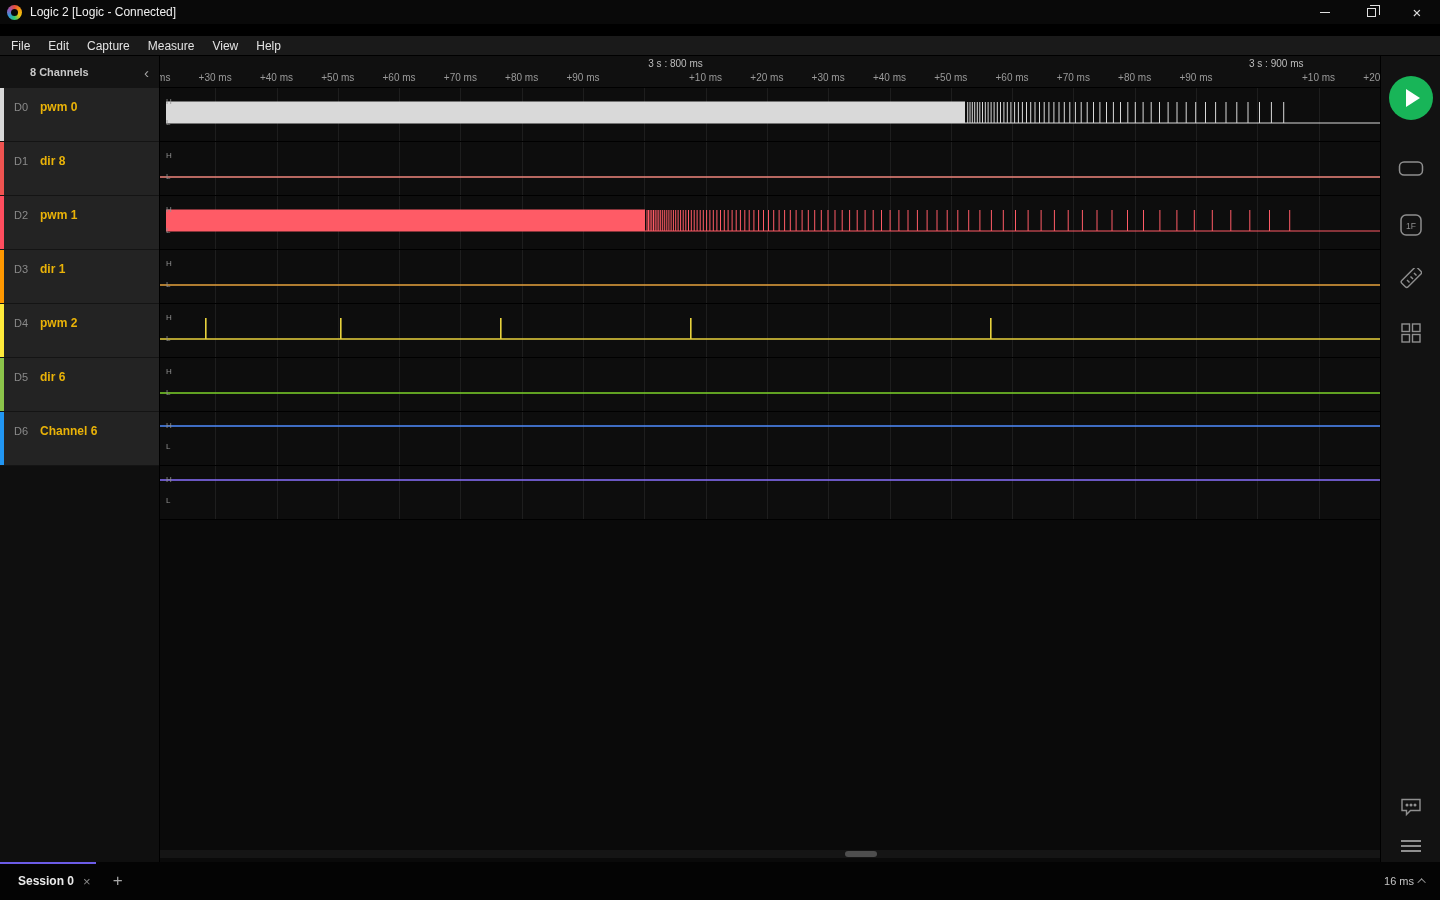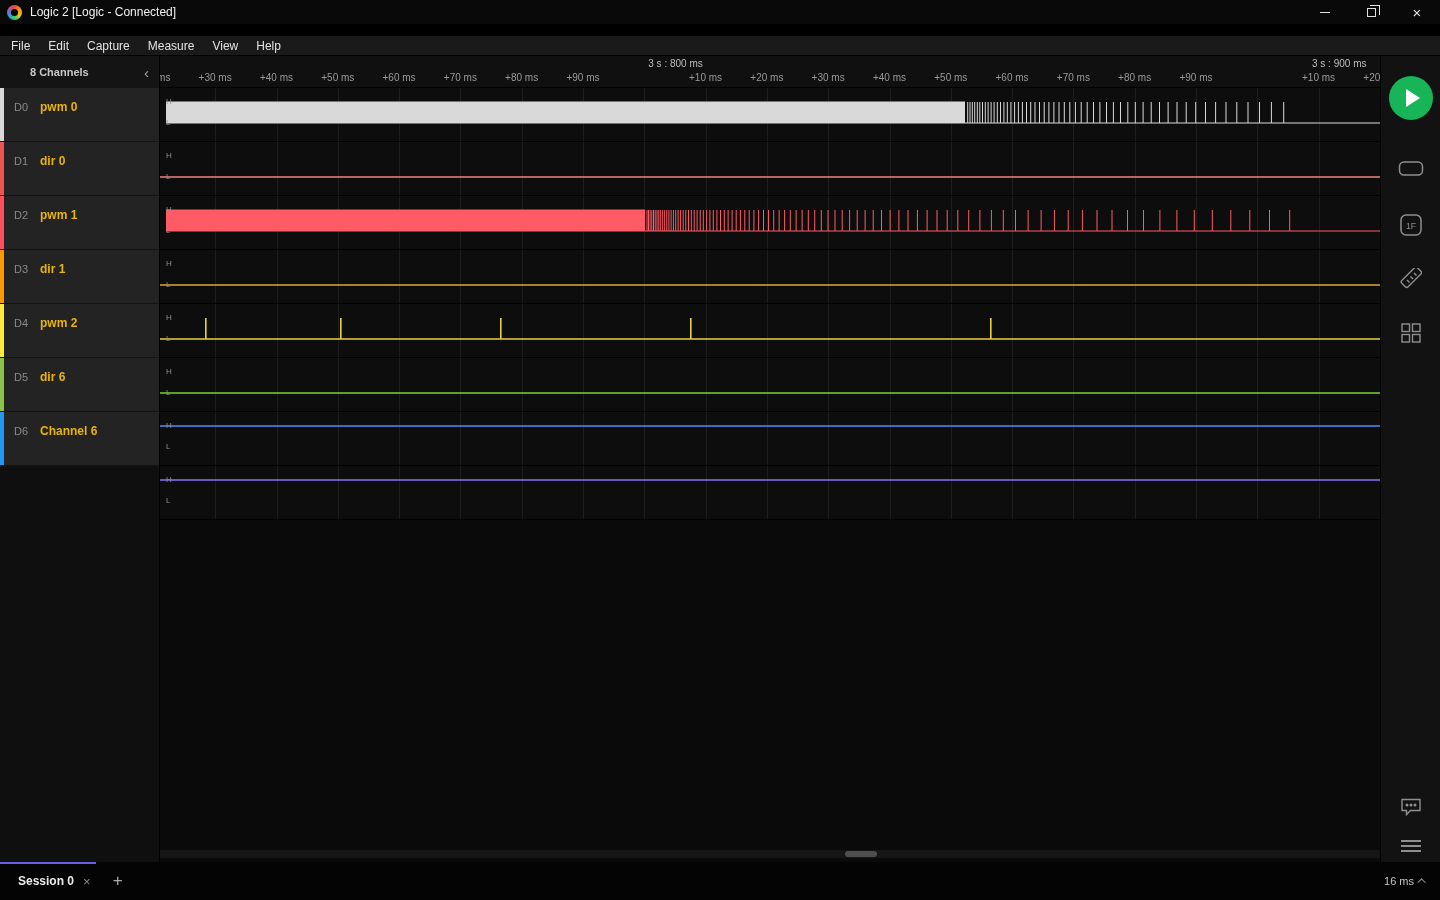--- a/index.html
+++ b/index.html
@@ -99,21 +99,21 @@
 
   <div class="main">
 
     <div class="sidebar">
       <div class="sidebar-header">
         <span class="hdr">8 Channels</span>
         <span class="collapse">‹</span>
       </div>
       <div>
           <div class="ch-row"><span class="ch-strip" style="background:#d9d9d9"></span><span class="ch-id">D0</span><span class="ch-name">pwm 0</span></div>
-          <div class="ch-row"><span class="ch-strip" style="background:#ef5350"></span><span class="ch-id">D1</span><span class="ch-name">dir 0</span></div>
+          <div class="ch-row"><span class="ch-strip" style="background:#ef5350"></span><span class="ch-id">D1</span><span class="ch-name">dir 8</span></div>
           <div class="ch-row"><span class="ch-strip" style="background:#ff4d5e"></span><span class="ch-id">D2</span><span class="ch-name">pwm 1</span></div>
           <div class="ch-row"><span class="ch-strip" style="background:#ff9800"></span><span class="ch-id">D3</span><span class="ch-name">dir 1</span></div>
           <div class="ch-row"><span class="ch-strip" style="background:#ffeb3b"></span><span class="ch-id">D4</span><span class="ch-name">pwm 2</span></div>
           <div class="ch-row"><span class="ch-strip" style="background:#8bc34a"></span><span class="ch-id">D5</span><span class="ch-name">dir 6</span></div>
           <div class="ch-row"><span class="ch-strip" style="background:#2196f3"></span><span class="ch-id">D6</span><span class="ch-name">Channel 6</span></div>
         </div>
     </div>
 
     <div class="wave-col">
       <div class="timeline">
@@ -130,21 +130,21 @@
           <span class="tick-label" style="left: 668.17px;">+30 ms</span>
           <span class="tick-label" style="left: 729.47px;">+40 ms</span>
           <span class="tick-label" style="left: 790.77px;">+50 ms</span>
           <span class="tick-label" style="left: 852.07px;">+60 ms</span>
           <span class="tick-label" style="left: 913.37px;">+70 ms</span>
           <span class="tick-label" style="left: 974.67px;">+80 ms</span>
           <span class="tick-label" style="left: 1035.97px;">+90 ms</span>
           <span class="tick-label" style="left: 1158.57px;">+10 ms</span>
           <span class="tick-label" style="left: 1219.87px;">+20 ms</span>
           <span class="major-label" style="left: 488.27px;">3 s : 800 ms</span>
-          <span class="major-label" style="left: 1152px;">3 s : 900 ms</span>
+          <span class="major-label" style="left: 1089px;">3 s : 900 ms</span>
         </div>
       <div class="wave-rows">
           <div class="wave-row">
             <span class="lvl h">H</span>
             <span class="lvl l">L</span>
             <svg width="1220" height="54">
               <rect x="6" y="13.5" width="799" height="22" fill="#d9d9d9"></rect>
               <line x1="805" y1="35" x2="1220" y2="35" stroke="#d9d9d9" stroke-width="1.2"></line>
               <rect x="807.2" y="14" width="1" height="21" fill="#d9d9d9"></rect>
               <rect x="809.5" y="14" width="1" height="21" fill="#d9d9d9"></rect>

